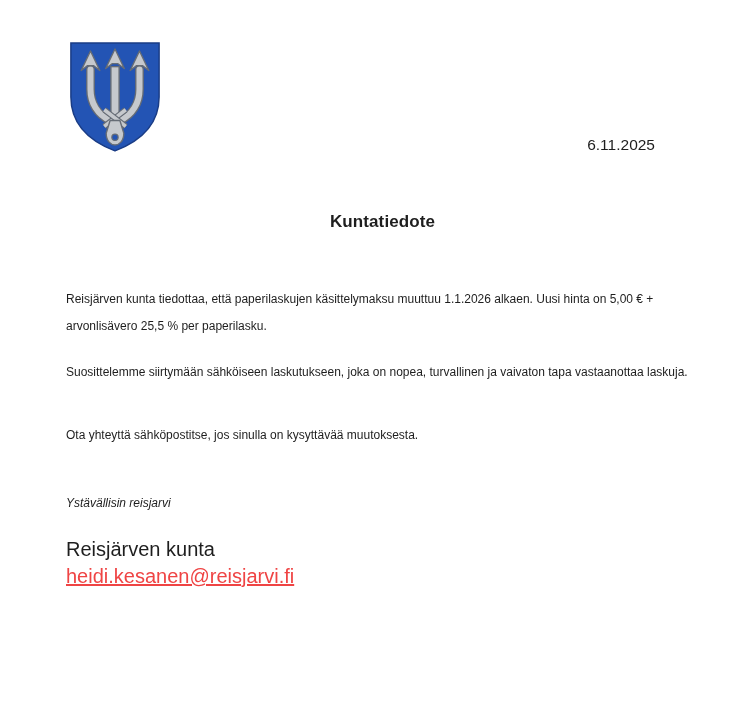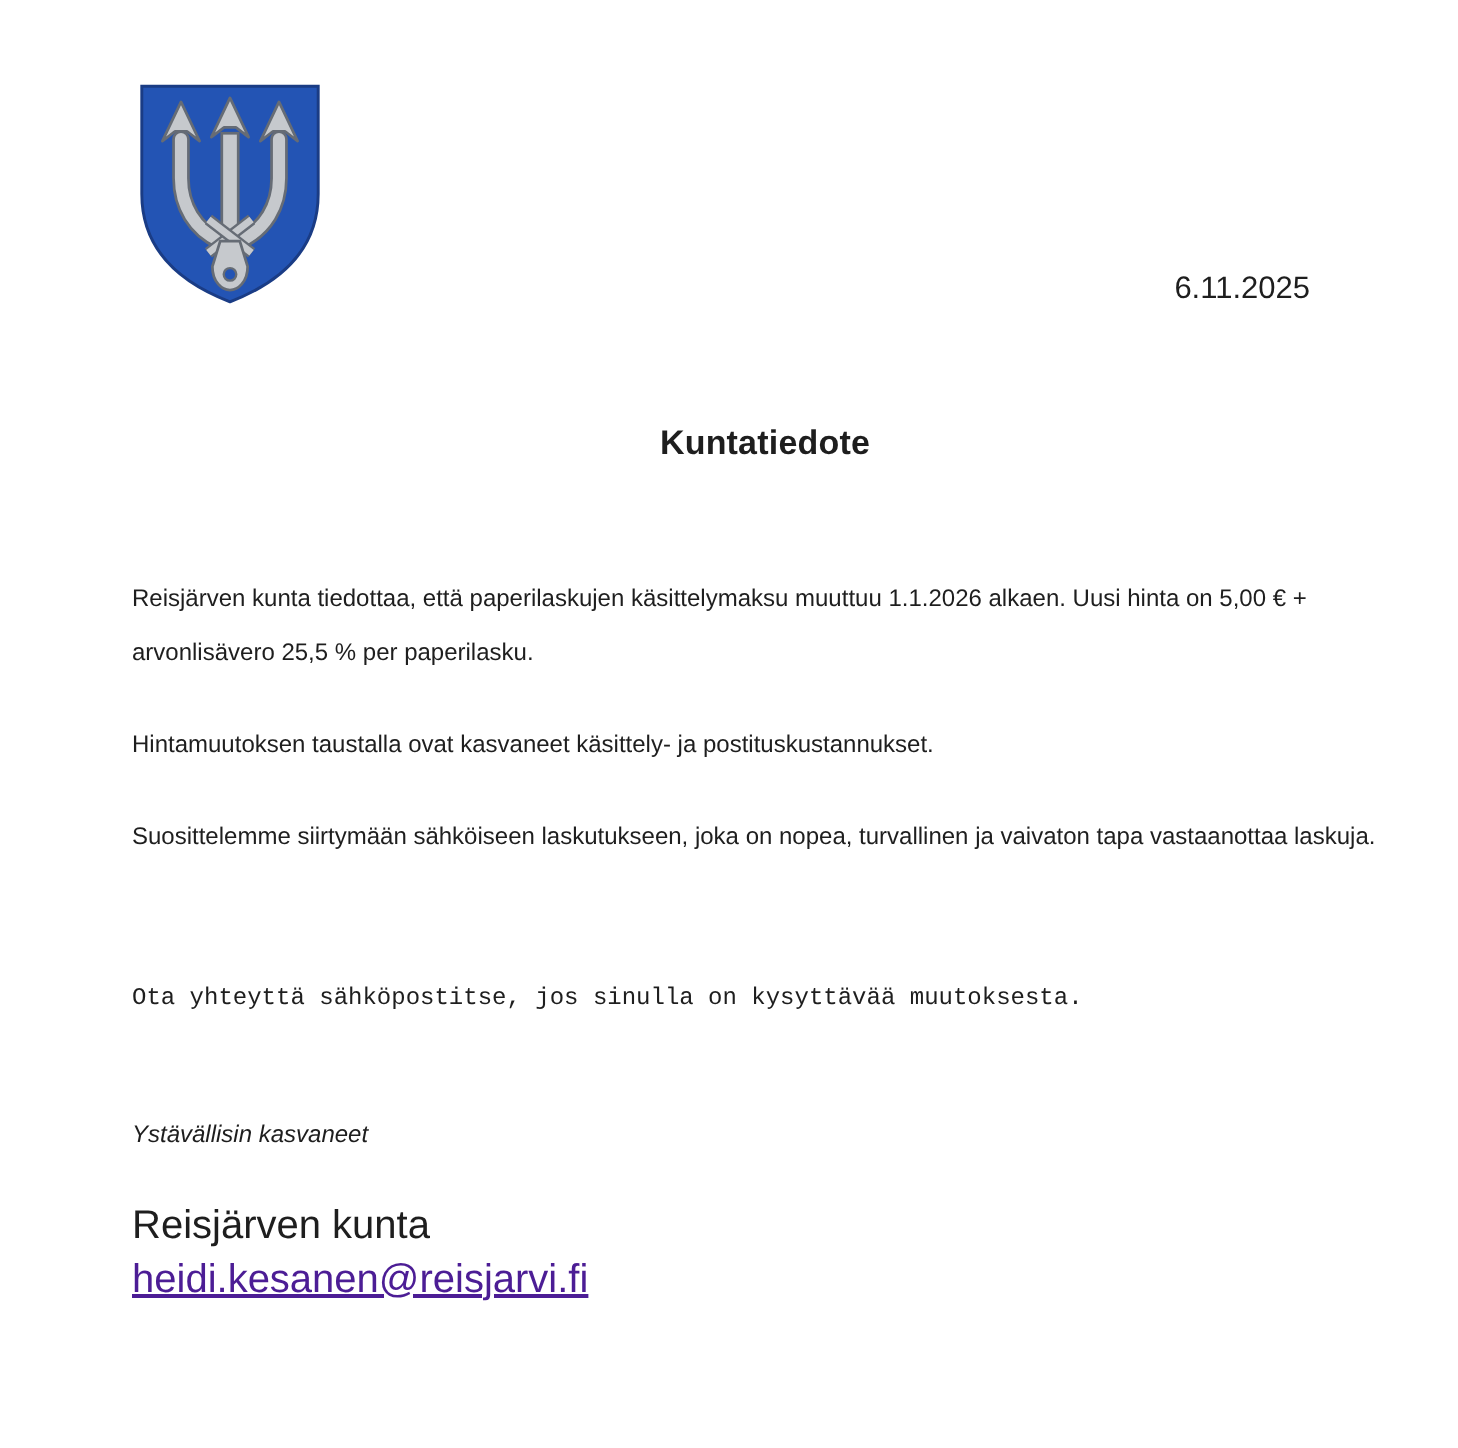--- a/index.html
+++ b/index.html
@@ -33,21 +33,21 @@
     letter-spacing: 0.1px;
     text-align: center;
   }
   p.body-para {
     font-size: 12px;
     line-height: 27px;
     margin: 0 0 19px 0;
     max-width: 645px;
   }
   p.first-para { margin-top: 54px; }
-  p.spaced-top { margin-top: 54px; font-family: Liberation Mono, monospace; }
+  p.spaced-top { margin-top: 36px; }
   p.salutation { font-style: italic; margin-top: 41px; }
   .signature-block { font-size: 20px; line-height: 27px; }
   a.email-link { text-decoration: underline; }
 </style>
 </head>
 <body>
 
 <div class="page">
 
   <div class="header-row">
@@ -77,27 +77,26 @@
         <circle cx="50" cy="99" r="3.2" fill="#2354b4" stroke="#666c75" stroke-width="1.2"></circle>
       </svg>
     </span>
     <span class="doc-date">6.11.2025</span>
   </div>
 
   <div class="content">
     <h1 class="doc-title">Kuntatiedote</h1>
 
     <p class="body-para first-para">Reisjärven kunta tiedottaa, että paperilaskujen käsittelymaksu muuttuu 1.1.2026 alkaen. Uusi hinta on 5,00 € + arvonlisävero 25,5 % per paperilasku.</p>
-    <p class="body-para">Hintamuutoksen taustalla ovat kasvaneet käsittely- ja postituskustannukset.</p>
     <p class="body-para">Suosittelemme siirtymään sähköiseen laskutukseen, joka on nopea, turvallinen ja vaivaton tapa vastaanottaa laskuja.</p>
     <p class="body-para spaced-top">Ota yhteyttä sähköpostitse, jos sinulla on kysyttävää muutoksesta.</p>
 
-    <p class="body-para salutation">Ystävällisin kasvaneet</p>
+    <p class="body-para salutation">Ystävällisin reisjarvi</p>
 
     <div class="signature-block">
       <div>Reisjärven kunta</div>
       <div>
-        <a class="email-link" href="#" style="color:#4c1d95">heidi.kesanen@reisjarvi.fi</a>
+        <a class="email-link" href="#" style="color:#ef4444">heidi.kesanen@reisjarvi.fi</a>
       </div>
     </div>
   </div>
 
 </div>
 
 </body></html>

